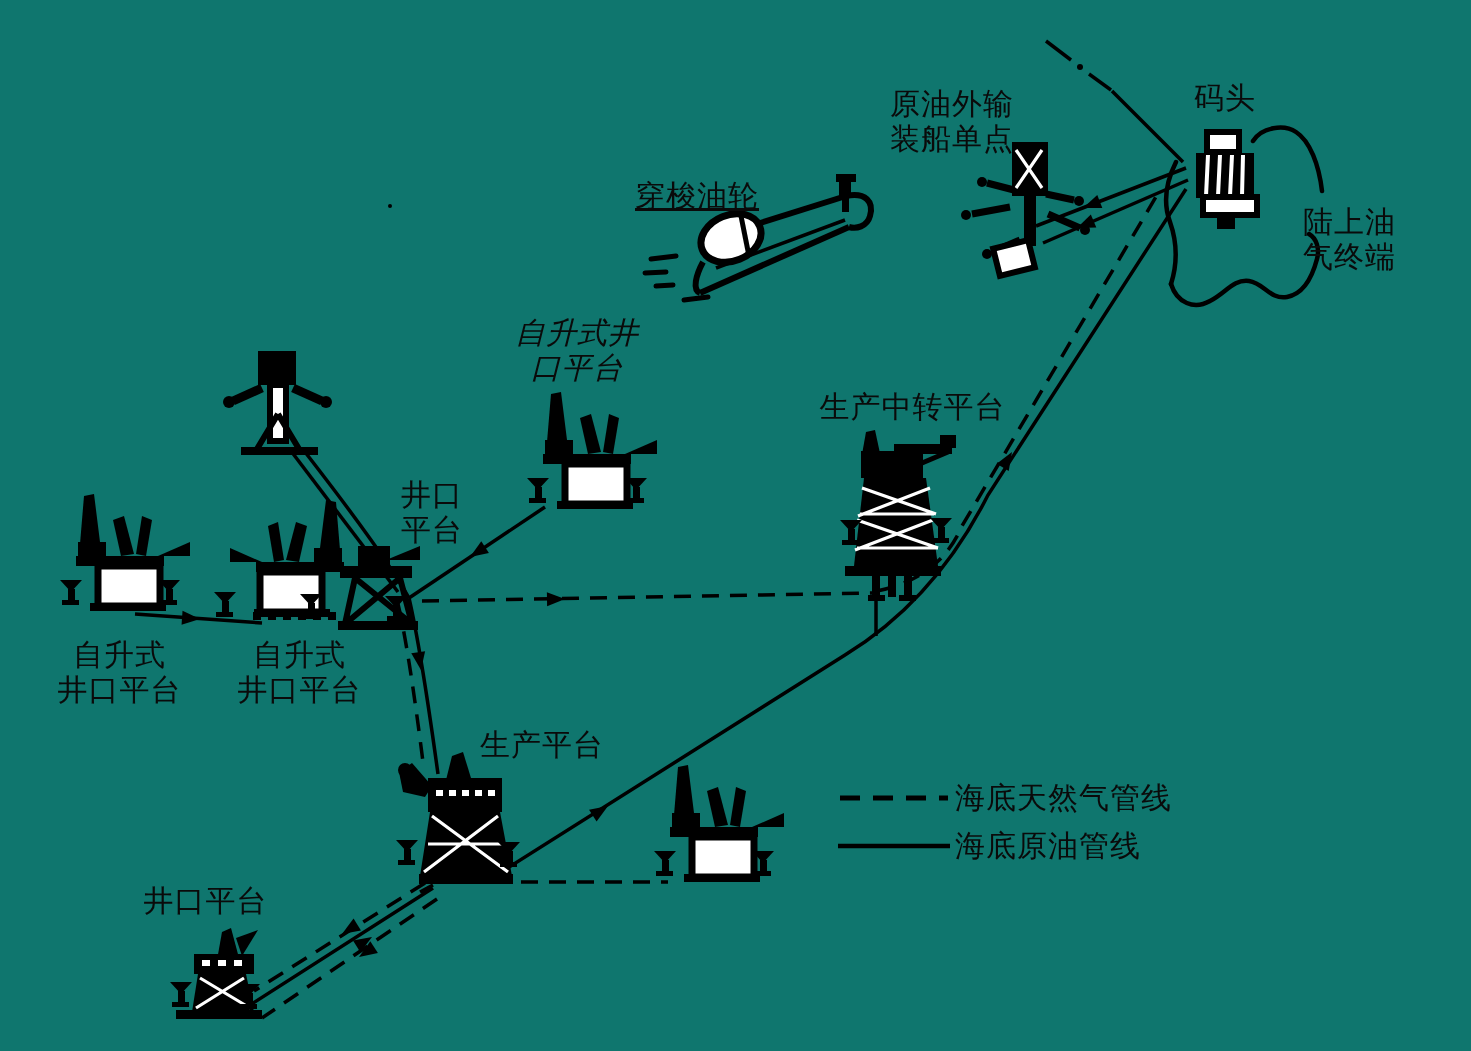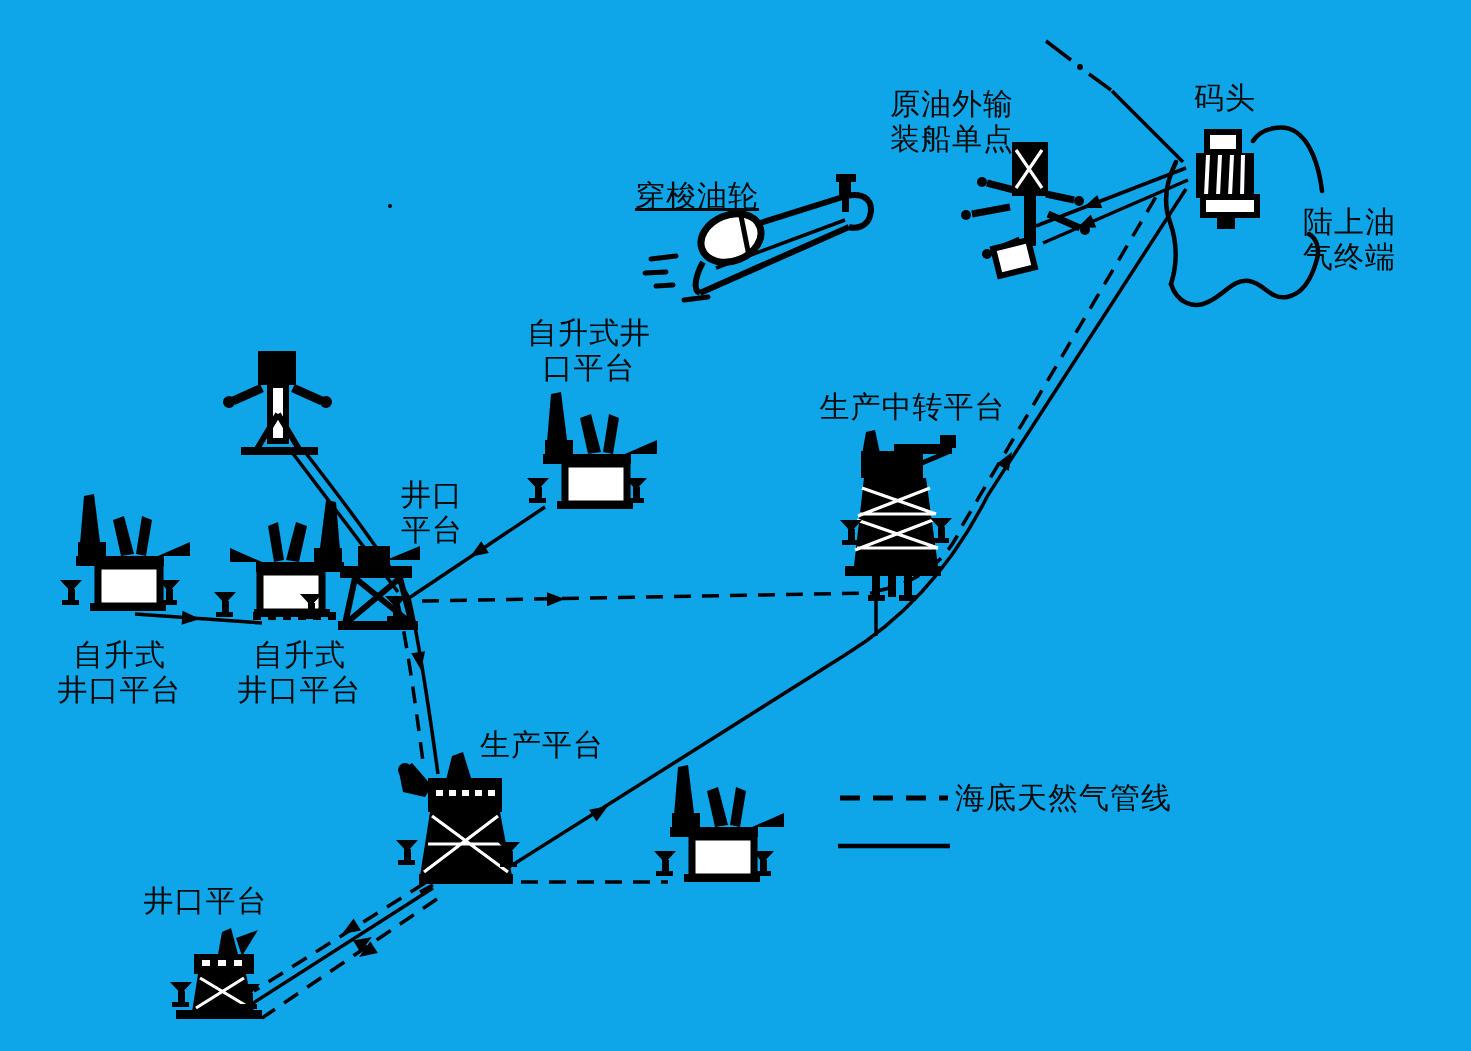--- a/index.html
+++ b/index.html
@@ -1,17 +1,17 @@
 <!DOCTYPE html>
 <html><head>
 <meta charset="utf-8">
 <style>
   html,body{margin:0;padding:0;background:#ffffff;}
   #stage{
-    position:relative;width:1471px;height:1051px;background:#0ea5e9;overflow:hidden;
+    position:relative;width:1471px;height:1051px;background:#0f766e;overflow:hidden;
     font-family:"Liberation Serif","DejaVu Serif",serif;color:#0a0a0a;
   }
   #canvas{position:absolute;left:0;top:0;}
   .lbl{
     position:absolute;font-size:30px;line-height:1.17;letter-spacing:1px;
     white-space:pre-line;text-align:center;color:#0a0a0a;
   }
   .lbl.left{text-align:left;}
   
   .pl{stroke:#000;stroke-width:3.5;fill:none;}
@@ -234,27 +234,28 @@
     <path d="M838,846 L950,846" stroke="#000" stroke-width="4.5" fill="none"></path>
   </g>
 </svg>
 
 <div class="lbl" style="left:872px;top:86px;width:160px;">原油外输
 装船单点</div>
 <div class="lbl" style="left:1180px;top:80px;width:90px;">码头</div>
 <div class="lbl left" style="left:1303px;top:204px;width:130px;">陆上油
 气终端</div>
 <div class="lbl" style="left:622px;top:178px;width:150px;text-decoration:underline;">穿梭油轮</div>
-<div class="lbl" style="left:514px;top:315px;width:150px;">自升式井
+<div class="lbl" style="left:502px;top:315px;width:150px;font-style:italic;">自升式井
 口平台</div>
 <div class="lbl" style="left:392px;top:477px;width:80px;">井口
 平台</div>
 <div class="lbl" style="left:52px;top:637px;width:135px;">自升式
 井口平台</div>
 <div class="lbl" style="left:232px;top:637px;width:135px;">自升式
 井口平台</div>
 <div class="lbl" style="left:810px;top:389px;width:205px;">生产中转平台</div>
 <div class="lbl" style="left:472px;top:727px;width:140px;text-align:center;">生产平台</div>
 <div class="lbl" style="left:138px;top:883px;width:135px;">井口平台</div>
 
 <div class="lbl left" style="left:955px;top:780px;width:250px;">海底天然气管线</div>
+<div class="lbl left" style="left:955px;top:828px;width:250px;">海底原油管线</div>
 
 </div>
 
 </body></html>

